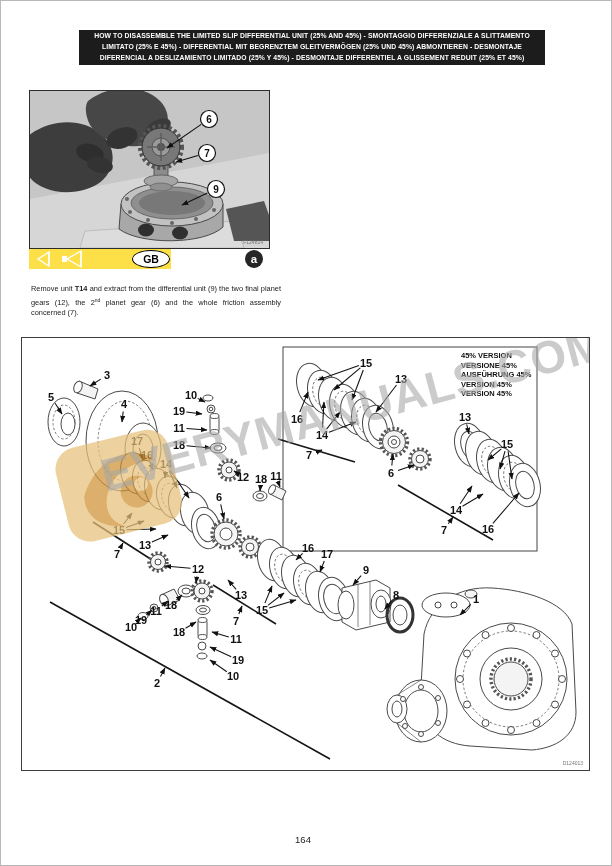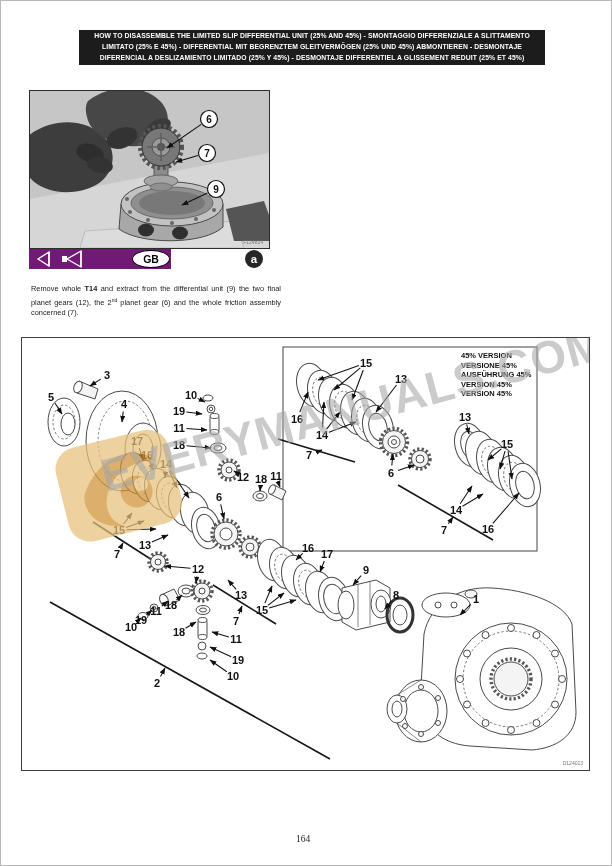--- a/index.html
+++ b/index.html
@@ -8,36 +8,36 @@
         font-family:"Liberation Sans",sans-serif;}
   
   .hdr{position:absolute;left:78px;top:29px;width:466px;height:35px;background:#1c1c1c;
        color:#fff;display:flex;align-items:center;justify-content:center;box-sizing:border-box;
        padding:2px 7px;text-align:center;font-size:6.8px;font-weight:bold;line-height:1.6;
        letter-spacing:.1px;}
   
   .photo{position:absolute;left:28px;top:89px;width:239px;height:157px;border:1px solid #2c2c2c;}
   .photo svg{display:block;}
   
-  .langbar{position:absolute;left:28px;top:248px;width:142px;height:20px;background:#701a75;}
+  .langbar{position:absolute;left:28px;top:248px;width:142px;height:20px;background:#fde047;}
   .langbar svg{position:absolute;left:4px;top:0;}
   .gb{position:absolute;right:1px;top:1px;width:36px;height:16px;background:#fff;
       border:1.6px solid #000;border-radius:50%;display:flex;align-items:center;
       justify-content:center;font-size:10.5px;font-weight:bold;color:#000;}
   .badge-a{position:absolute;left:244px;top:249px;width:18px;height:18px;border-radius:50%;
       background:#262626;color:#fff;display:flex;align-items:center;justify-content:center;
       font-size:11.5px;font-weight:bold;}
   
   .instr{position:absolute;left:30px;top:276px;width:250px;font-size:7.4px;line-height:10.3px;
       color:#1a1a1a;text-align:justify;}
   .instr sup{font-size:5px;}
   
   .diagframe{position:absolute;left:20px;top:336px;width:567px;height:432px;border:1px solid #3d3d3d;
       box-sizing:content-box;background:#fff;}
-  .pagenum{position:absolute;left:280px;top:833px;width:44px;text-align:center;font-size:9.5px;color:#222;font-family:Liberation Serif, serif;}
+  .pagenum{position:absolute;left:280px;top:833px;width:44px;text-align:center;font-size:9.5px;color:#222;}
   
   .co-arrow{stroke:#111;stroke-width:1.05;fill:none;}
   .co-num{font-family:"Liberation Sans",sans-serif;font-size:11px;font-weight:bold;fill:#111;text-anchor:middle;}
   .co-num-sm{font-size:10px;}
   .co-circle{fill:#fff;stroke:#111;stroke-width:1.2;}
   .prt{stroke:#4a4a4a;stroke-width:1;fill:#fff;}
   .prt2{stroke:#4a4a4a;stroke-width:1;fill:#f4f4f4;}
   .dash{stroke:#5a5a5a;stroke-width:.8;fill:none;stroke-dasharray:2.5 2;}
   .teeth{fill:none;stroke:#555;stroke-width:3.4;stroke-dasharray:2.2 2.2;}
   .lead2{stroke:#161616;stroke-width:1.6;fill:none;}
@@ -127,21 +127,21 @@
         <line x1="48" y1="2" x2="48" y2="18" stroke="#fff" stroke-width="1.3"></line>
       </g>
     </svg>
     <div class="gb">
       <span>GB</span>
     </div>
   </div>
 
   <div class="badge-a">a</div>
 
-  <p class="instr"><span>Remove whole </span><b>T14</b><span> and extract from the differential unit (9) the two final planet gears (12), the 2</span><sup>nd</sup><span> planet gear (6) and the whole friction assembly concerned (7).</span></p>
+  <p class="instr"><span>Remove unit </span><b>T14</b><span> and extract from the differential unit (9) the two final planet gears (12), the 2</span><sup>nd</sup><span> planet gear (6) and the whole friction assembly concerned (7).</span></p>
 
   <div class="diagframe">
     <svg width="567" height="432" viewBox="0 0 567 432">
       <defs>
         <marker id="arrD" markerWidth="7" markerHeight="6" refX="6" refY="2.5" orient="auto">
           <path d="M0,0 L6.5,2.5 L0,5 Z" fill="#111"></path>
         </marker>
       </defs>
 
       <rect x="261" y="9" width="254" height="204" class="subbox"></rect>

